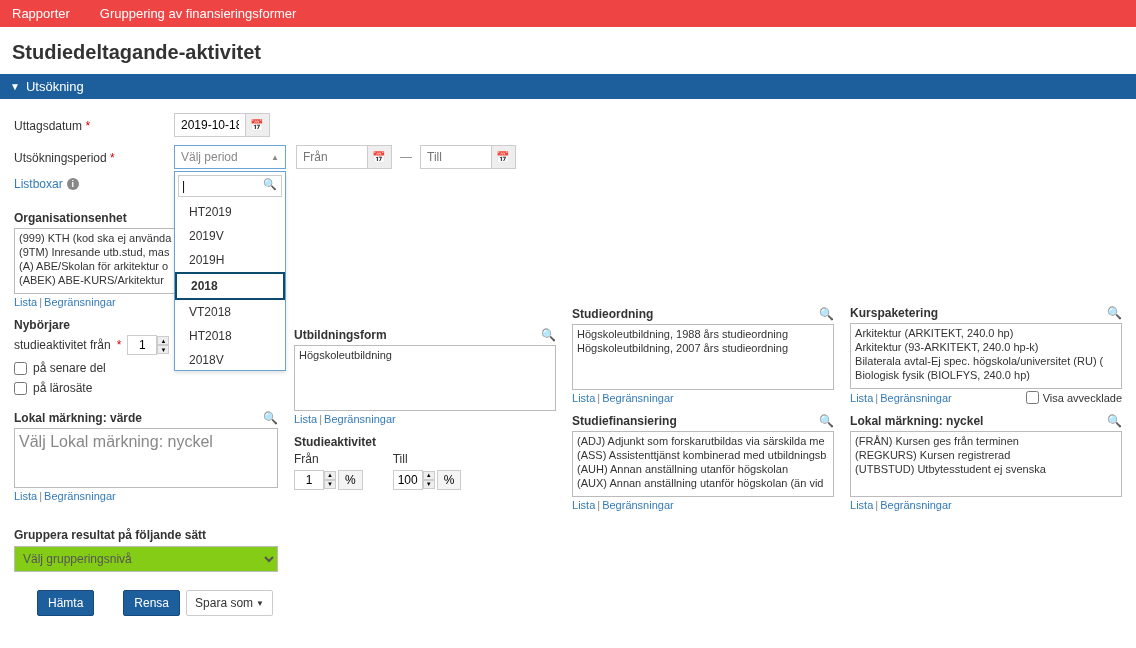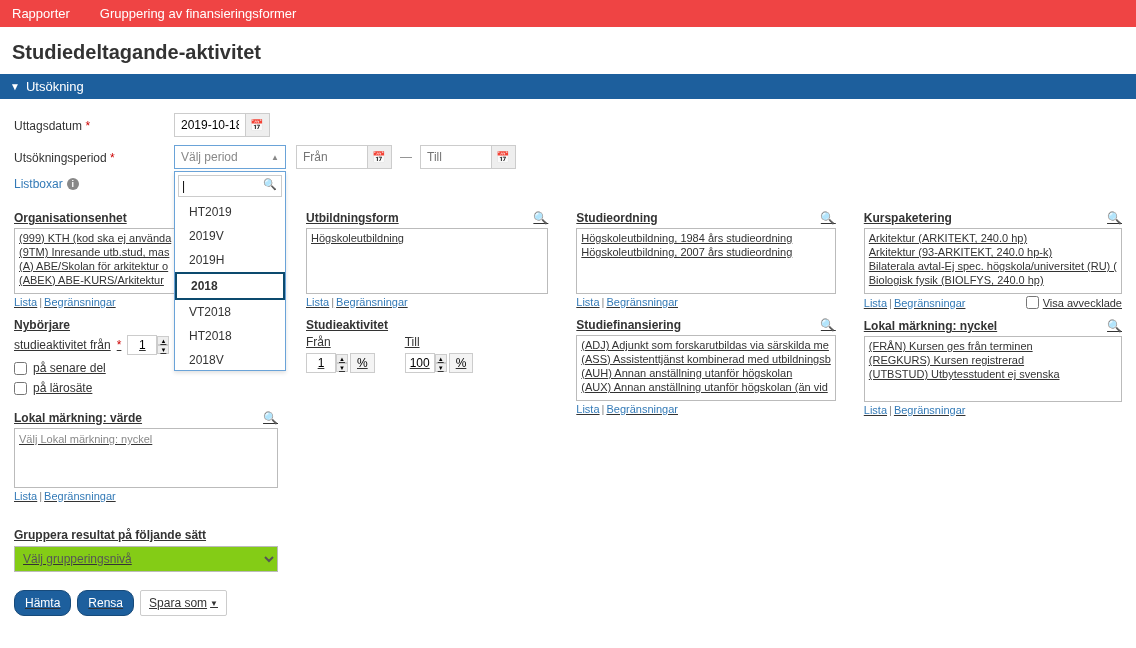--- a/index.html
+++ b/index.html
@@ -24,53 +24,53 @@
     .period-search input { border: none; padding: 3px; flex: 1; font-size: 12px; outline: none; width: 50px; }
     .period-search .mag { color: #999; padding: 2px 4px; font-size: 11px; }
     .period-list { max-height: 170px; overflow-y: scroll; }
     .period-item { padding: 5px 14px; font-size: 12px; cursor: pointer; }
     .period-item.highlighted { border: 2px solid #0c4a6e; font-weight: bold; }
     .date-range { display: flex; align-items: center; gap: 8px; margin-left: 10px; }
     .date-input { border: 1px solid #ccc; padding: 4px 6px; width: 62px; color: #aaa; font-size: 12px; }
     .dash { color: #888; }
     .listboxar { color: #337ab7; cursor: pointer; margin-bottom: 20px; display: inline-flex; align-items: center; gap: 4px; }
     .info-icon { background: #888; color: #fff; border-radius: 50%; width: 12px; height: 12px; display: inline-flex; align-items: center; justify-content: center; font-size: 9px; font-weight: bold; }
-    .columns { display: flex; gap: 28px; align-items: flex-start; text-decoration: underline; }
+    .columns { display: flex; gap: 16px; align-items: center; }
     .col { display: flex; flex-direction: column; }
     .col1 { width: 264px; }
     .col2 { width: 264px; }
     .col3 { width: 264px; }
     .col4 { width: 274px; }
     .block { margin-bottom: 10px; }
     .block-label { font-size: 12px; font-weight: bold; margin-bottom: 3px; display: flex; justify-content: space-between; align-items: center; }
     .mag-icon { color: #444; font-size: 12px; cursor: pointer; }
     .listbox { border: 1px solid #bbb; height: 66px; overflow-y: scroll; font-size: 11px; padding: 2px; background: #fff; }
     .listbox div { padding: 1px 2px; white-space: nowrap; overflow: hidden; }
     .links { font-size: 11px; margin-top: 2px; }
     .links a { color: #337ab7; text-decoration: none; cursor: pointer; }
     .links .sep { color: #888; margin: 0 2px; }
     .pct-btn { border: 1px solid #ccc; background: #f4f4f4; padding: 2px 6px; font-size: 12px; margin-left: 2px; cursor: pointer; }
     .checkbox-row { display: flex; align-items: center; gap: 6px; margin: 6px 0; font-size: 12px; }
     .checkbox-row input { margin: 0; }
     .group-label { font-size: 12px; font-weight: bold; margin: 16px 0 4px; }
     .group-select { width: 264px; border: 1px solid #bbb; padding: 4px; font-size: 12px; background: #84cc16; color: #555; }
     .action-buttons { margin-top: 18px; display: flex; gap: 6px; }
-    .btn-primary { background: #1d5f9d; color: #fff; border: 1px solid #174a7a; padding: 5px 10px; font-size: 12px; cursor: pointer; border-radius: 10px; }
+    .btn-primary { background: #1d5f9d; color: #fff; border: 1px solid #174a7a; padding: 5px 10px; font-size: 12px; cursor: pointer; border-radius: 2px; margin-left: 23px; }
     .btn-default { background: #fff; color: #333; border: 1px solid #ccc; padding: 5px 8px; font-size: 12px; cursor: pointer; border-radius: 2px; display: flex; align-items: center; gap: 3px; }
     .visa-row { display: flex; align-items: center; gap: 4px; font-size: 11px; justify-content: flex-end; margin-top: 2px; }
     .studie-row { display: flex; gap: 30px; }
     .studie-sub { display: flex; flex-direction: column; }
     .sub-label { font-size: 12px; margin-bottom: 4px; }
     .nb-row { display: flex; align-items: center; gap: 6px; font-size: 12px; margin-bottom: 6px; }
     .sec-head { font-size: 12px; font-weight: bold; margin-bottom: 3px; }
     .inputspin { display:inline-flex; align-items:center; }
     .inputspin input { width: 30px; border:1px solid #ccc; padding:2px 2px; text-align:center; font-size:12px;}
     .spinbtns { display:flex; flex-direction:column; }
     .spinbtns button { font-size:6px; line-height:6px; border:1px solid #ccc; background:#eee; width:12px; height:9px; padding:0; cursor:pointer;}
-    .lokal-box { border: 1px solid #bbb; height: 60px; overflow-y: scroll; font-size: 11px; padding: 4px; color: #888; }
+    .lokal-box { border: 1px solid #bbb; height: 60px; overflow-y: scroll; font-size: 16px; padding: 4px; color: #888; }
   </style>
 </head>
 <body>
 
 <div class="top-nav">
   <a>Rapporter</a>
   <a>Gruppering av finansieringsformer</a>
 </div>
 
 <h1 class="page-title">Studiedeltagande-aktivitet</h1>
@@ -252,21 +252,21 @@
       </div>
     </div>
 
     <div class="col col3">
       <div class="block">
         <div class="block-label">
           <span>Studieordning</span>
           <span class="mag-icon">🔍</span>
         </div>
         <div class="listbox">
-          <div>Högskoleutbildning, 1984 års studieordning</div>
+          <div>Högskoleutbildning, 1988 års studieordning</div>
           <div>Högskoleutbildning, 2007 års studieordning</div>
         </div>
         <div class="links">
           <a>Lista</a><span class="sep">|</span><a>Begränsningar</a>
         </div>
       </div>
 
       <div class="block">
         <div class="block-label">
           <span>Studiefinansiering</span>

